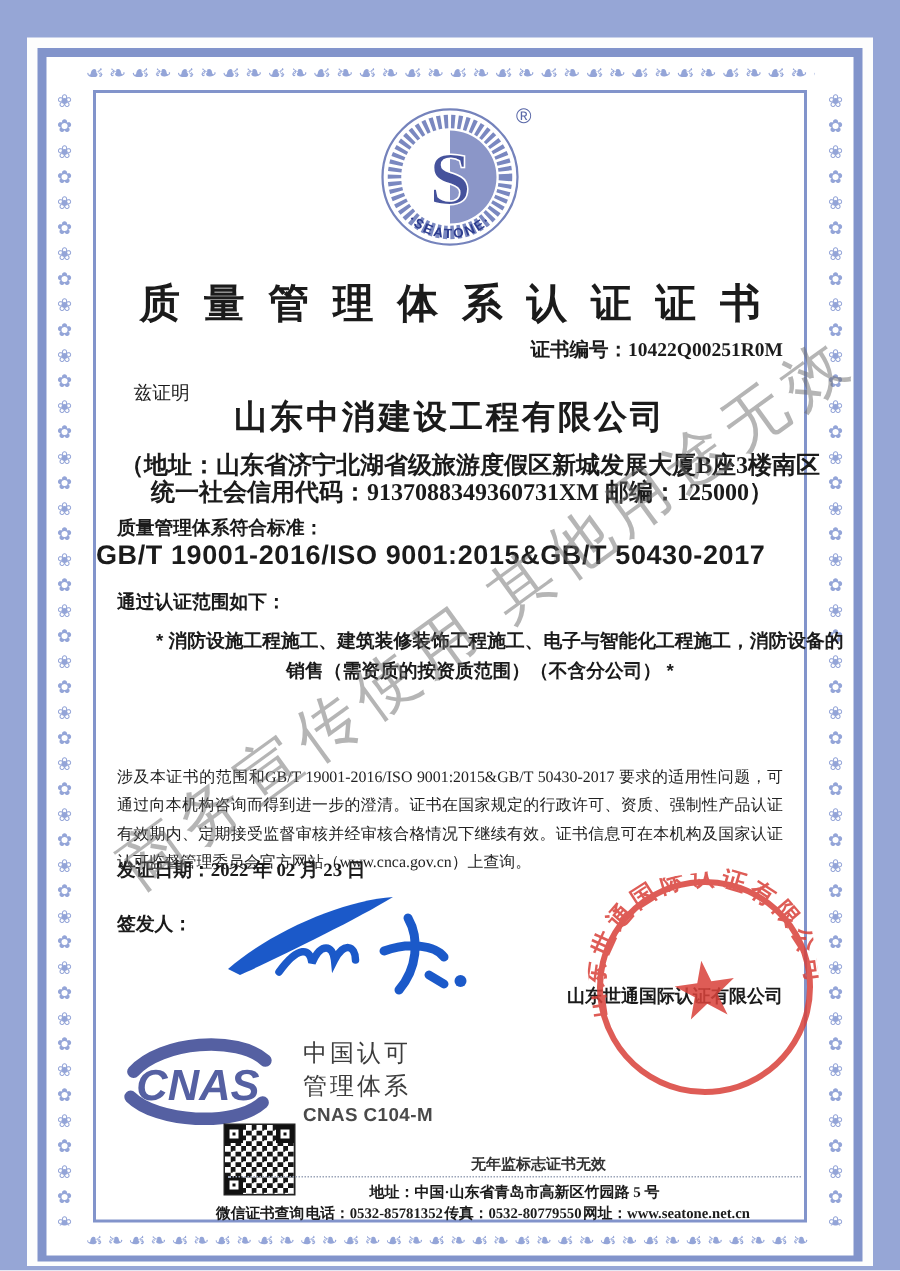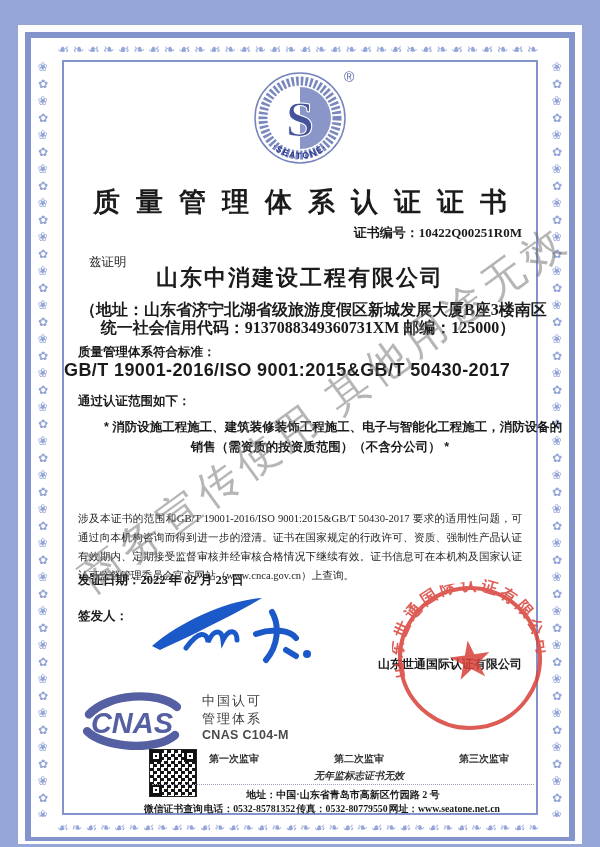--- a/index.html
+++ b/index.html
@@ -27,30 +27,30 @@
   .stdval{top:298px;left:0;right:0;text-align:left;font-size:18px;font-weight:600;white-space:nowrap;letter-spacing:.4px;}
   .scope{left:0;right:0;text-align:center;font-size:12.5px;font-weight:bold;white-space:nowrap;padding-left:40px;}
   .legal{top:447px;left:14px;right:14px;font-size:10.6px;line-height:1.8;text-align:justify;color:#222;}
   .dates{top:510px;left:14px;right:14px;display:flex;justify-content:space-between;font-size:12.5px;font-weight:bold;}
   .signer{top:546px;left:14px;font-size:12.5px;font-weight:bold;}
   .sig{left:80px;top:528px;}
   .issuer{left:300px;top:594px;width:172px;text-align:center;font-size:12px;font-weight:bold;white-space:nowrap;}
   .seal{left:330px;top:520px;width:152px;height:152px;transform:rotate(-8deg);opacity:.86;}
   .cnas-row{left:12px;top:630px;display:flex;align-items:flex-start;}
   .cnas-text{margin-left:14px;color:#3c3c3c;}
-  .cnas-text .c1{font-size:13px;letter-spacing:2px;line-height:1.35;}
+  .cnas-text .c1{font-size:16px;letter-spacing:2px;line-height:1.35;}
   .cnas-text .c2{font-size:12.5px;font-weight:bold;color:#4a4a4a;line-height:1.35;letter-spacing:.3px;}
   .qr{left:86px;top:688px;width:46px;height:46px;position:absolute;background:
       conic-gradient(#151515 25%,#fff 0 50%,#151515 0 75%,#fff 0);
       background-size:7px 7px;outline:1px solid #222;}
   .finder{position:absolute;width:12px;height:12px;border:3px solid #111;background:#fff;box-sizing:border-box;}
   .finder::after{content:"";position:absolute;left:2px;top:2px;width:2px;height:2px;background:#111;}
   .f1{left:0;top:0;} .f2{right:0;top:0;} .f3{left:0;bottom:0;}
   .audit-row{left:145px;top:690px;width:300px;display:flex;justify-content:space-between;font-size:10px;font-weight:600;color:#333;}
-  .audit-note{left:145px;top:707px;width:300px;text-align:center;font-size:10px;font-weight:600;color:#333;font-style:italic;}
+  .audit-note{left:145px;top:707px;width:300px;text-align:center;font-size:10px;font-weight:600;color:#333;}
   .dotline{left:88px;right:2px;top:722px;border-top:1px dotted #9aa4b8;}
   .faddr{left:88px;right:2px;top:726px;text-align:center;font-size:10px;font-weight:bold;}
   .frow{left:80px;right:0;top:741px;display:flex;gap:1px;font-size:9.8px;font-weight:bold;white-space:nowrap;}
   .wm{position:absolute;left:28px;top:380px;white-space:nowrap;font-size:42px;letter-spacing:6px;
       color:rgba(108,108,108,.5);transform:rotate(-36deg);pointer-events:none;z-index:5;
       font-family:"Liberation Serif","DejaVu Serif",serif;}
   .logo-wrap{top:6px;left:0;right:0;text-align:center;}
 </style>
 </head>
 <body>
@@ -136,28 +136,23 @@
         <div class="c2">CNAS C104-M</div>
       </div>
     </div>
 
     <div class="qr">
       <div class="finder f1"></div>
       <div class="finder f2"></div>
       <div class="finder f3"></div>
     </div>
 
-    <div class="abs audit-row">
-      <span>第一次监审</span>
-      <span>第二次监审</span>
-      <span>第三次监审</span>
-    </div>
     <div class="abs audit-note">无年监标志证书无效</div>
     <div class="abs dotline"></div>
-    <div class="abs faddr serif">地址：中国·山东省青岛市高新区竹园路 2 号</div>
+    <div class="abs faddr serif">地址：中国·山东省青岛市高新区竹园路 5 号</div>
     <div class="abs frow serif">
       <span>微信证书查询</span>
       <span>电话：0532-85781352</span>
       <span>传真：0532-80779550</span>
       <span>网址：www.seatone.net.cn</span>
     </div>
   </div>
 
   <div class="wm">商务宣传使用 其他用途无效</div>
 </div>

